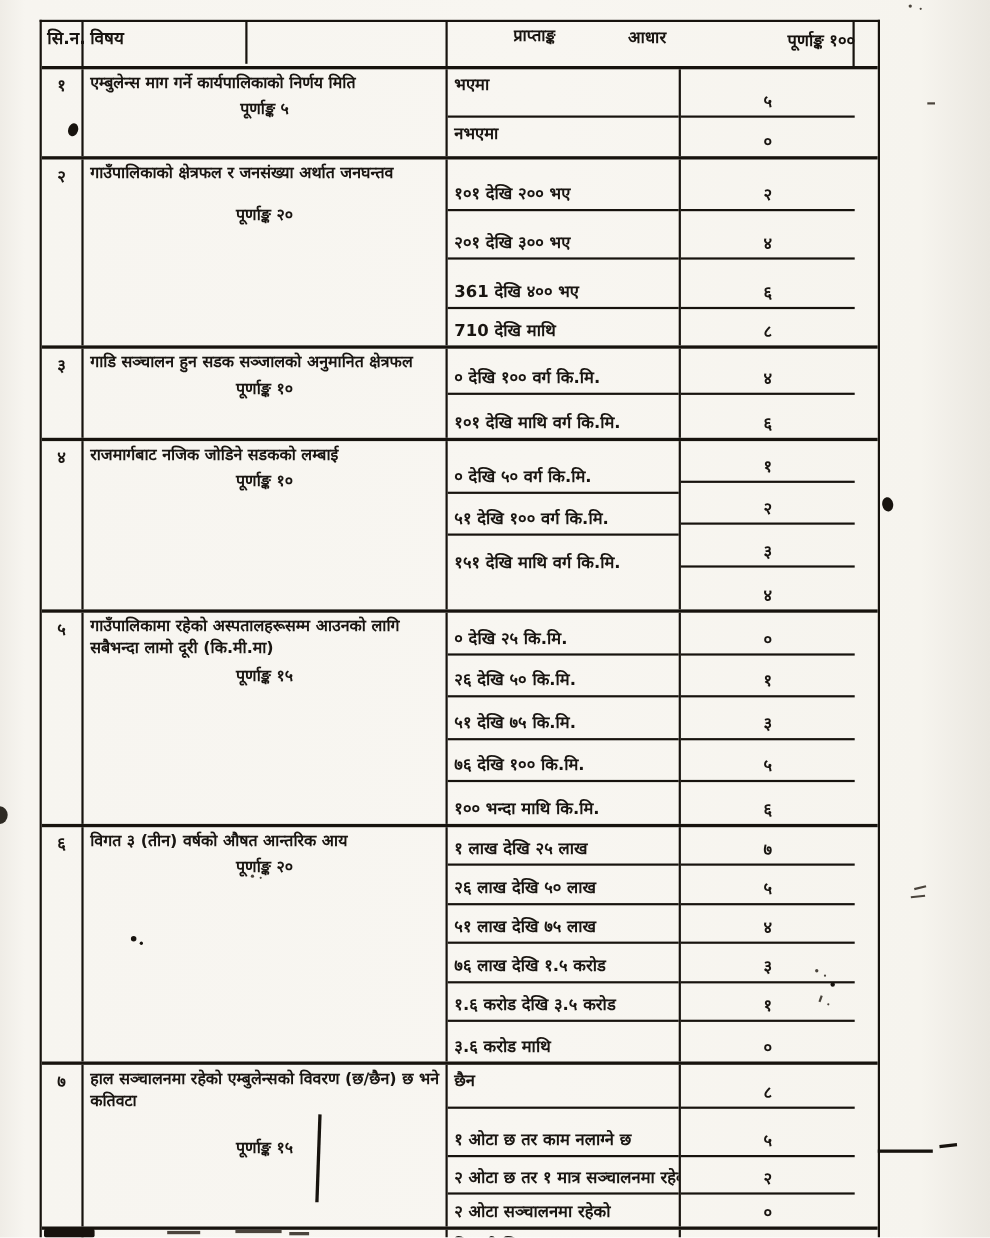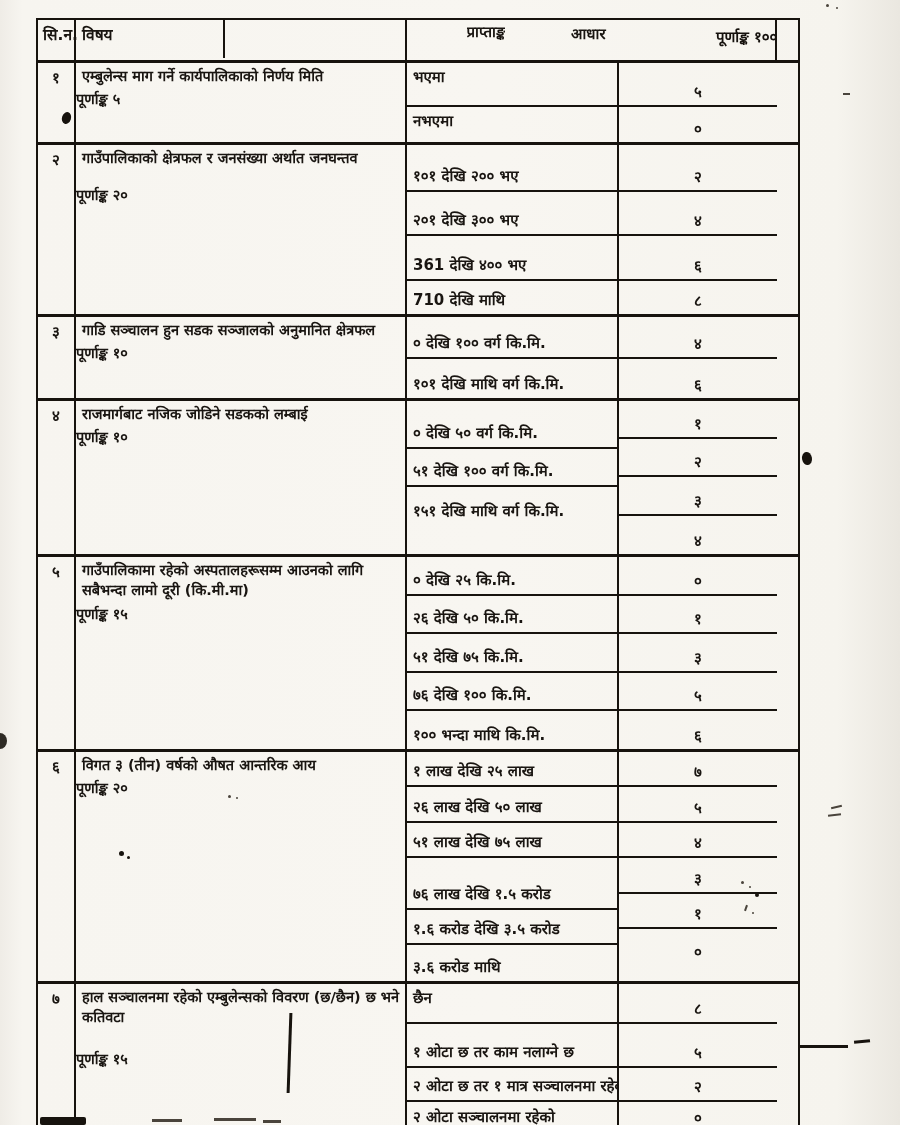--- a/index.html
+++ b/index.html
@@ -26,21 +26,21 @@
   .bcol > .bs:last-child, .mcol > .ms:last-child{border-bottom:none;}
   .bs{align-items:flex-end; padding:0 2px 5px 6px; white-space:nowrap;}
   .bs.top{align-items:flex-start; padding-top:3px;}
   .ms{align-items:flex-end; justify-content:center; padding-bottom:4px;}
   .ms.top{align-items:flex-start; padding-top:1px;}
   .head .hc{font-weight:700; font-size:15.5px; padding:3px 2px 0 6px;}
   .head .sn{text-align:left; padding-left:5px;}
   .head .mcol{justify-content:flex-start; align-items:center;}
   .subject-text{padding:3px 0 0 6px; font-weight:700; font-size:14.5px; line-height:1.4;}
   .subject-text.nowrap{white-space:nowrap;}
-  .fullmarks{font-weight:700; font-size:14.5px; text-align:left; margin-top:2px;}
+  .fullmarks{font-weight:700; font-size:14.5px; text-align:center; margin-top:2px;}
   .fm-gap{margin-top:16px;}
   .fm-gap-lg{margin-top:20px;}
   .artifact{position:absolute; background:#17130e;}
   .blot{border-radius:50%;}
   .faint{background:#4a443c;}
 </style>
 </head>
 <body>
 
 <div class="page">
@@ -158,21 +158,21 @@
     <div class="trow">
       <div class="c sn">६</div>
       <div class="c subj">
         <div class="subject-text">विगत ३ (तीन) वर्षको औषत आन्तरिक आय</div>
         <div class="fullmarks">पूर्णाङ्क २०</div>
       </div>
       <div class="c bcol">
         <div class="bs" style="height:35px">१ लाख देखि २५ लाख</div>
         <div class="bs" style="height:36px">२६ लाख देखि ५० लाख</div>
         <div class="bs" style="height:35px">५१ लाख देखि ७५ लाख</div>
-        <div class="bs" style="height:52px">७६ लाख देखि १.५ करोड</div>
+        <div class="bs" style="height:36px">७६ लाख देखि १.५ करोड</div>
         <div class="bs" style="height:35px">१.६ करोड देखि ३.५ करोड</div>
         <div class="bs" style="height:36px">३.६ करोड माथि</div>
       </div>
       <div class="c mcol">
         <div class="ms" style="height:35px">७</div>
         <div class="ms" style="height:36px">५</div>
         <div class="ms" style="height:35px">४</div>
         <div class="ms" style="height:36px">३</div>
         <div class="ms" style="height:35px">१</div>
         <div class="ms" style="height:36px">०</div>

